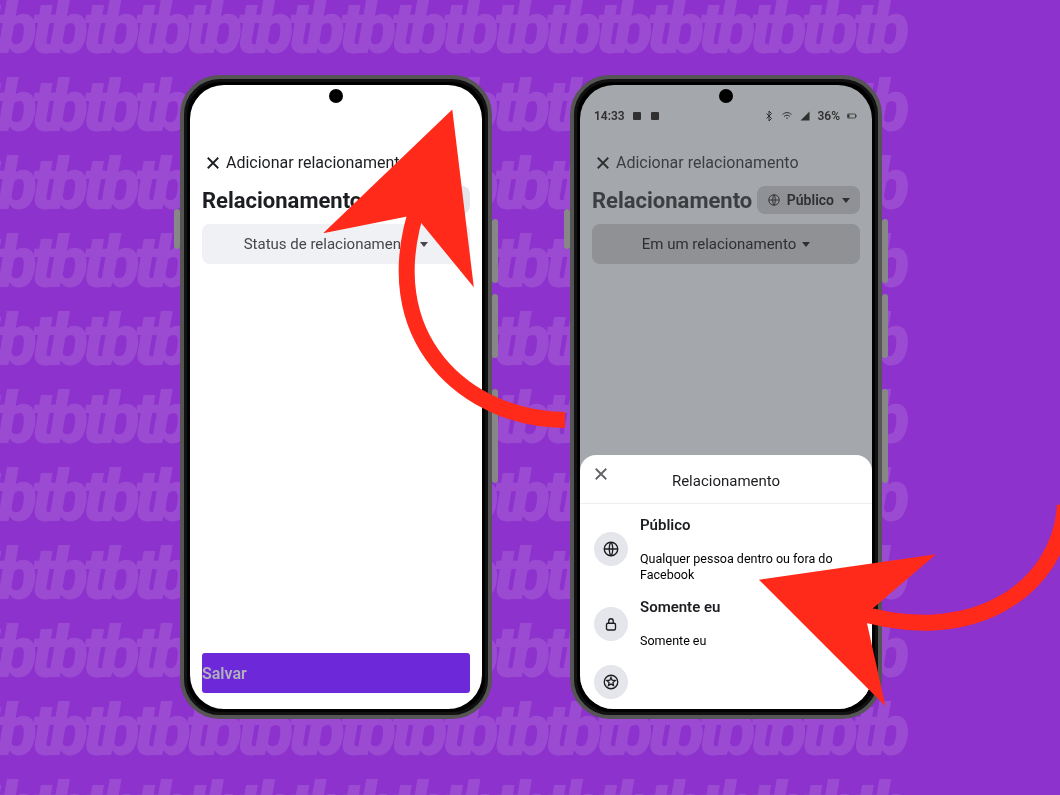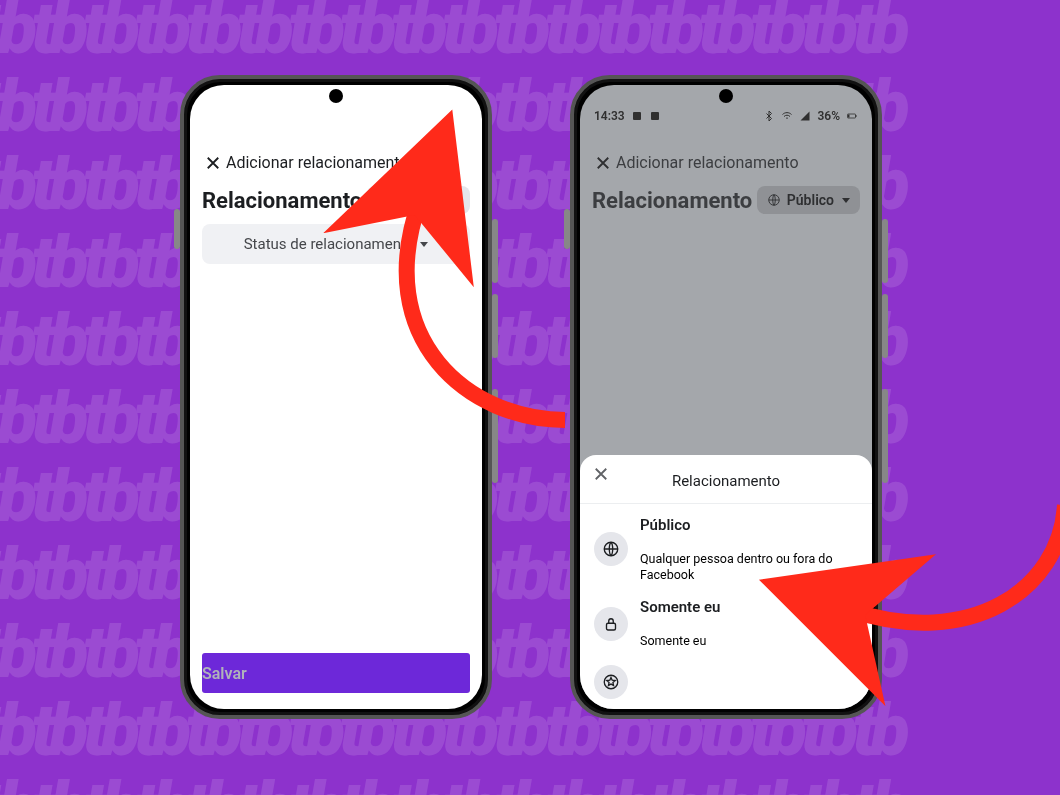--- a/index.html
+++ b/index.html
@@ -231,20 +231,24 @@
     <div class="section-bar">
       <span class="section-title">Relacionamento</span>
       <span class="aud-btn">
         <svg class="globe" viewBox="0 0 24 24">
             <circle cx="12" cy="12" r="9"></circle>
             <path d="M3 12h18M12 3c3 3 3 15 0 18M12 3c-3 3-3 15 0 18"></path>
           </svg>
         <span>Público</span>
         <span class="caret"></span>
       </span>
+    </div>
+    <div class="status-btn">
+      <span>Em um relacionamento</span>
+      <span class="caret"></span>
     </div>
 
     <div class="sheet">
       <div class="sheet-hdr">
         <span class="x">
           <svg viewBox="0 0 24 24">
               <path d="M5 5l14 14M19 5L5 19"></path>
             </svg>
         </span>
         <span class="title">Relacionamento</span>

